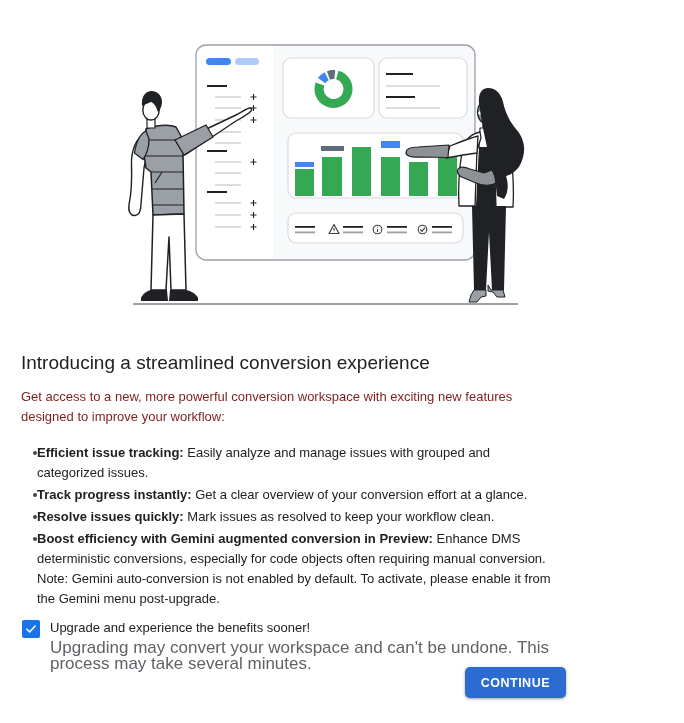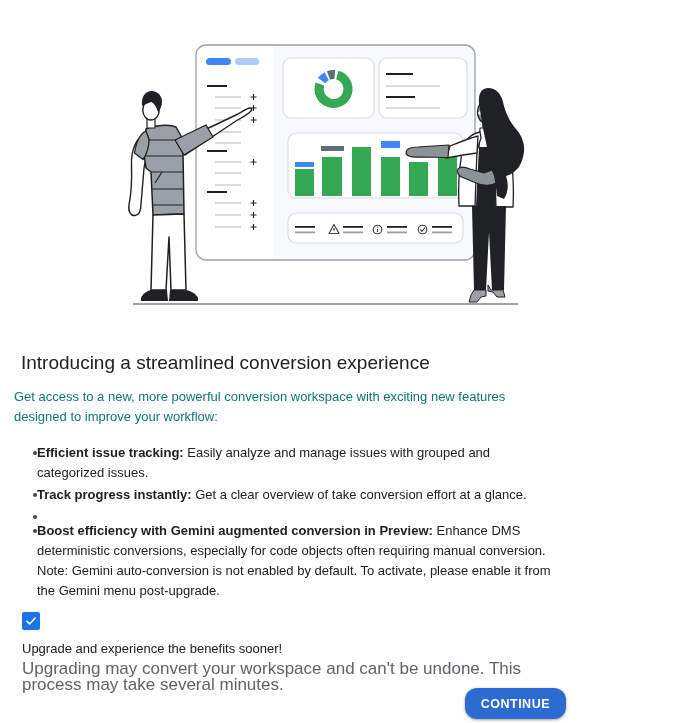--- a/index.html
+++ b/index.html
@@ -1,31 +1,31 @@
 <!DOCTYPE html>
 <html style="--button_blue: #2b6bd2; --checkbox_blue: #1a73e8; --green: #34a853; --blue: #4285f4; --light_blue: #aecbfa; --slate: #5f6d7a;"><head>
 <meta charset="utf-8">
 <style>
   html,body{margin:0;padding:0;background:#fff;}
   body{font-family:"Liberation Sans",sans-serif;color:#202124;}
   .modal{position:relative;width:580px;height:723px;background:#fff;overflow:hidden;}
   .illustration{height:312px;}
   .illustration svg{display:block;}
   .title{margin:39px 0 0;padding:0 21px;font-size:19px;font-weight:400;line-height:24px;color:#202124;}
-  .intro{margin:12px 0 0;padding:0 46px 0 14px;font-size:13px;line-height:20px;color:#0f766e;}
+  .intro{margin:12px 0 0;padding:0 46px 0 21px;font-size:13px;line-height:20px;color:#7f1d1d;}
   ul.bullets{list-style:none;margin:16px 0 0;padding:0 28px 0 33px;}
   ul.bullets li{display:flex;gap:0;margin-bottom:2px;font-size:13px;line-height:20px;color:#202124;}
   ul.bullets .dot{flex:none;width:4px;height:4px;border-radius:50%;background:#444746;margin-top:8px;}
   ul.bullets b{font-weight:700;}
-  .cb-row{display:flex;gap:10px;margin:10px 0 0;padding-left:22px;align-items:flex-start;flex-direction:column;}
+  .cb-row{display:flex;gap:10px;margin:10px 0 0;padding-left:22px;align-items:flex-start;}
   .checkbox{flex:none;width:18px;height:18px;border-radius:2px;background:var(--checkbox_blue,#1a73e8);display:flex;align-items:center;justify-content:center;cursor:pointer;margin-top:1px;}
   .checkbox svg{width:12px;height:12px;}
   .cb-label{font-size:13px;line-height:18px;color:#202124;}
   .cb-desc{font-size:17px;line-height:16px;color:#5f6368;margin-top:3px;}
-  .continue{position:absolute;right:14px;bottom:4px;height:31px;padding:0 16px;background:var(--button_blue,#2b6bd2);color:#fff;border:none;border-radius:12px;font-family:"Liberation Sans",sans-serif;font-size:12.5px;font-weight:700;letter-spacing:.5px;cursor:pointer;box-shadow:0 1px 2px rgba(60,64,67,.3),0 1px 3px 1px rgba(60,64,67,.15);}
+  .continue{position:absolute;right:14px;bottom:25px;height:31px;padding:0 16px;background:var(--button_blue,#2b6bd2);color:#fff;border:none;border-radius:5px;font-family:"Liberation Sans",sans-serif;font-size:12.5px;font-weight:700;letter-spacing:.5px;cursor:pointer;box-shadow:0 1px 2px rgba(60,64,67,.3),0 1px 3px 1px rgba(60,64,67,.15);}
   
   .f-green{fill:var(--green,#34a853);} .f-blue{fill:var(--blue,#4285f4);}
   .f-lblue{fill:var(--light_blue,#aecbfa);} .f-slate{fill:var(--slate,#5f6d7a);}
   .s-green{stroke:var(--green,#34a853);} .s-blue{stroke:var(--blue,#4285f4);} .s-slate{stroke:var(--slate,#5f6d7a);}
 </style>
 </head>
 <body>
 
 <div class="modal">
 
@@ -176,24 +176,25 @@
 
   <p class="intro">Get access to a new, more powerful conversion workspace with exciting new features designed to improve your workflow:</p>
 
   <ul class="bullets">
     <li>
       <span class="dot"></span>
       <span><b>Efficient issue tracking:</b><span> Easily analyze and manage issues with grouped and categorized issues.</span></span>
     </li>
     <li>
       <span class="dot"></span>
-      <span><b>Track progress instantly:</b><span> Get a clear overview of take conversion effort at a glance.</span></span>
-    </li>
-    <li>
-      <span class="dot"></span>
+      <span><b>Track progress instantly:</b><span> Get a clear overview of your conversion effort at a glance.</span></span>
+    </li>
+    <li>
+      <span class="dot"></span>
+      <span><b>Resolve issues quickly:</b><span> Mark issues as resolved to keep your workflow clean.</span></span>
     </li>
     <li>
       <span class="dot"></span>
       <span><b>Boost efficiency with Gemini augmented conversion in Preview:</b><span> Enhance DMS deterministic conversions, especially for code objects often requiring manual conversion. Note: Gemini auto-conversion is not enabled by default. To activate, please enable it from the Gemini menu post-upgrade.</span></span>
     </li>
   </ul>
 
   <div class="cb-row">
     <span class="checkbox" role="checkbox" aria-checked="true">
       <svg viewBox="0 0 14 14">

